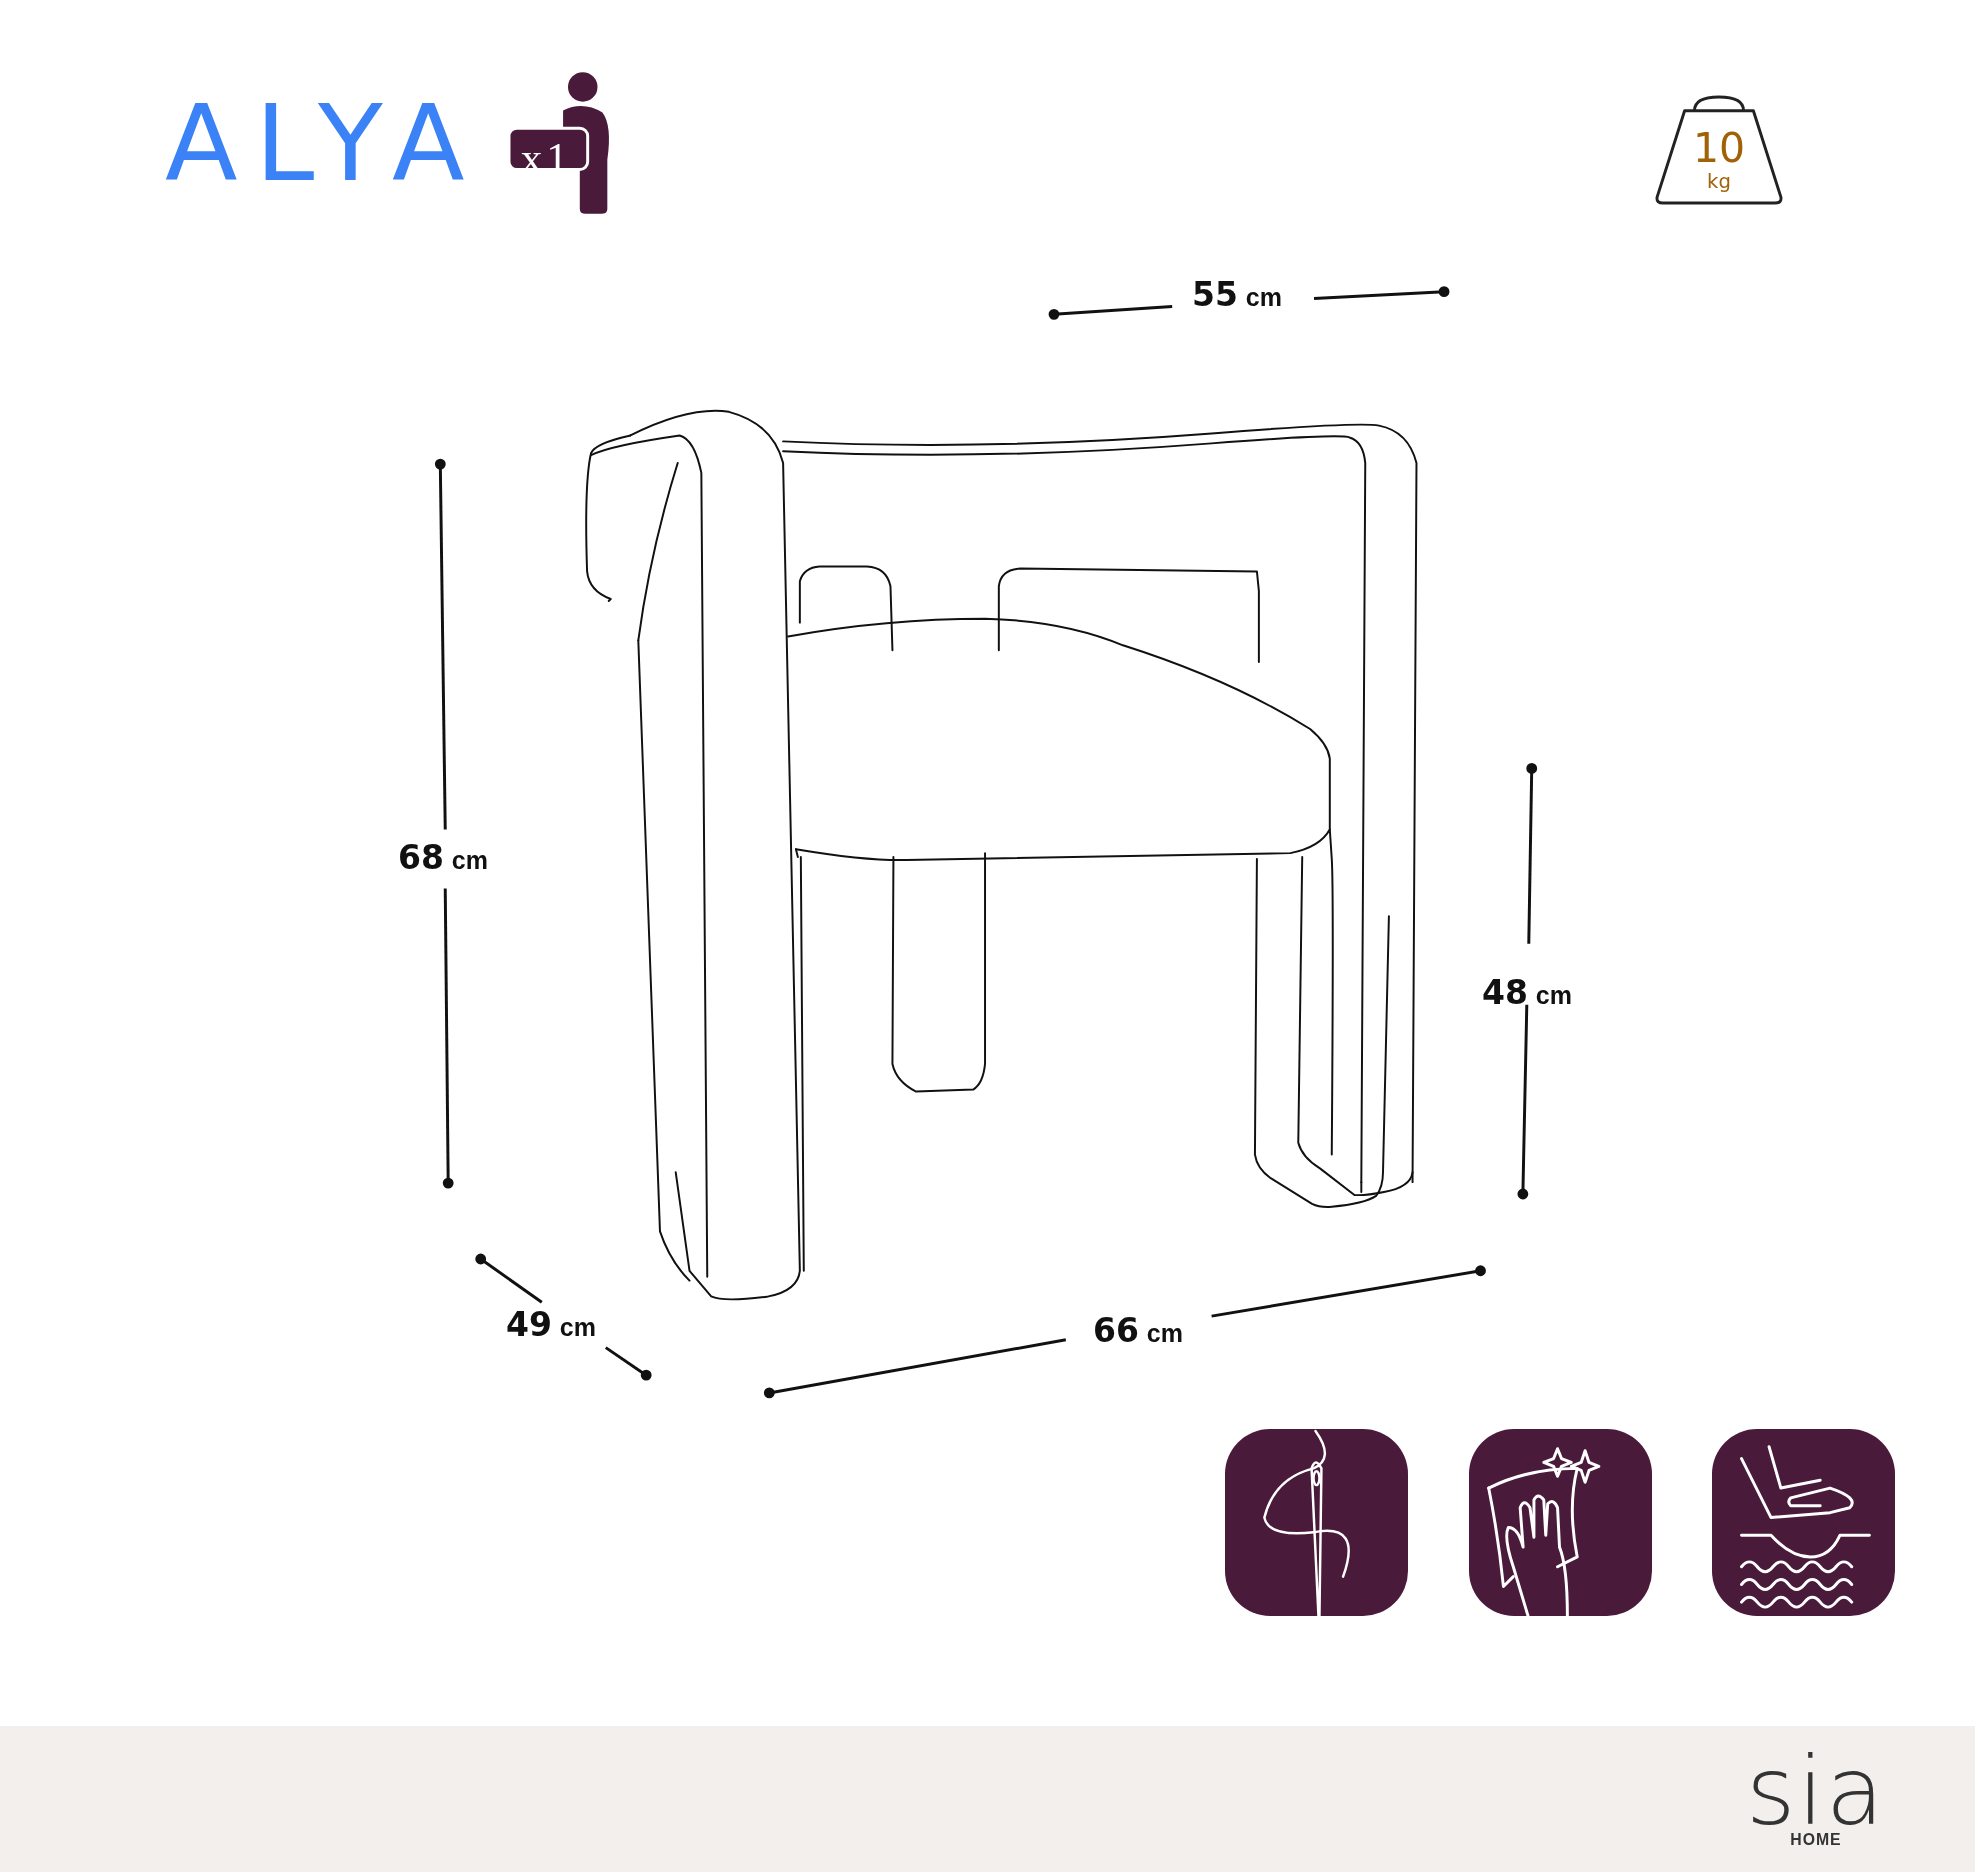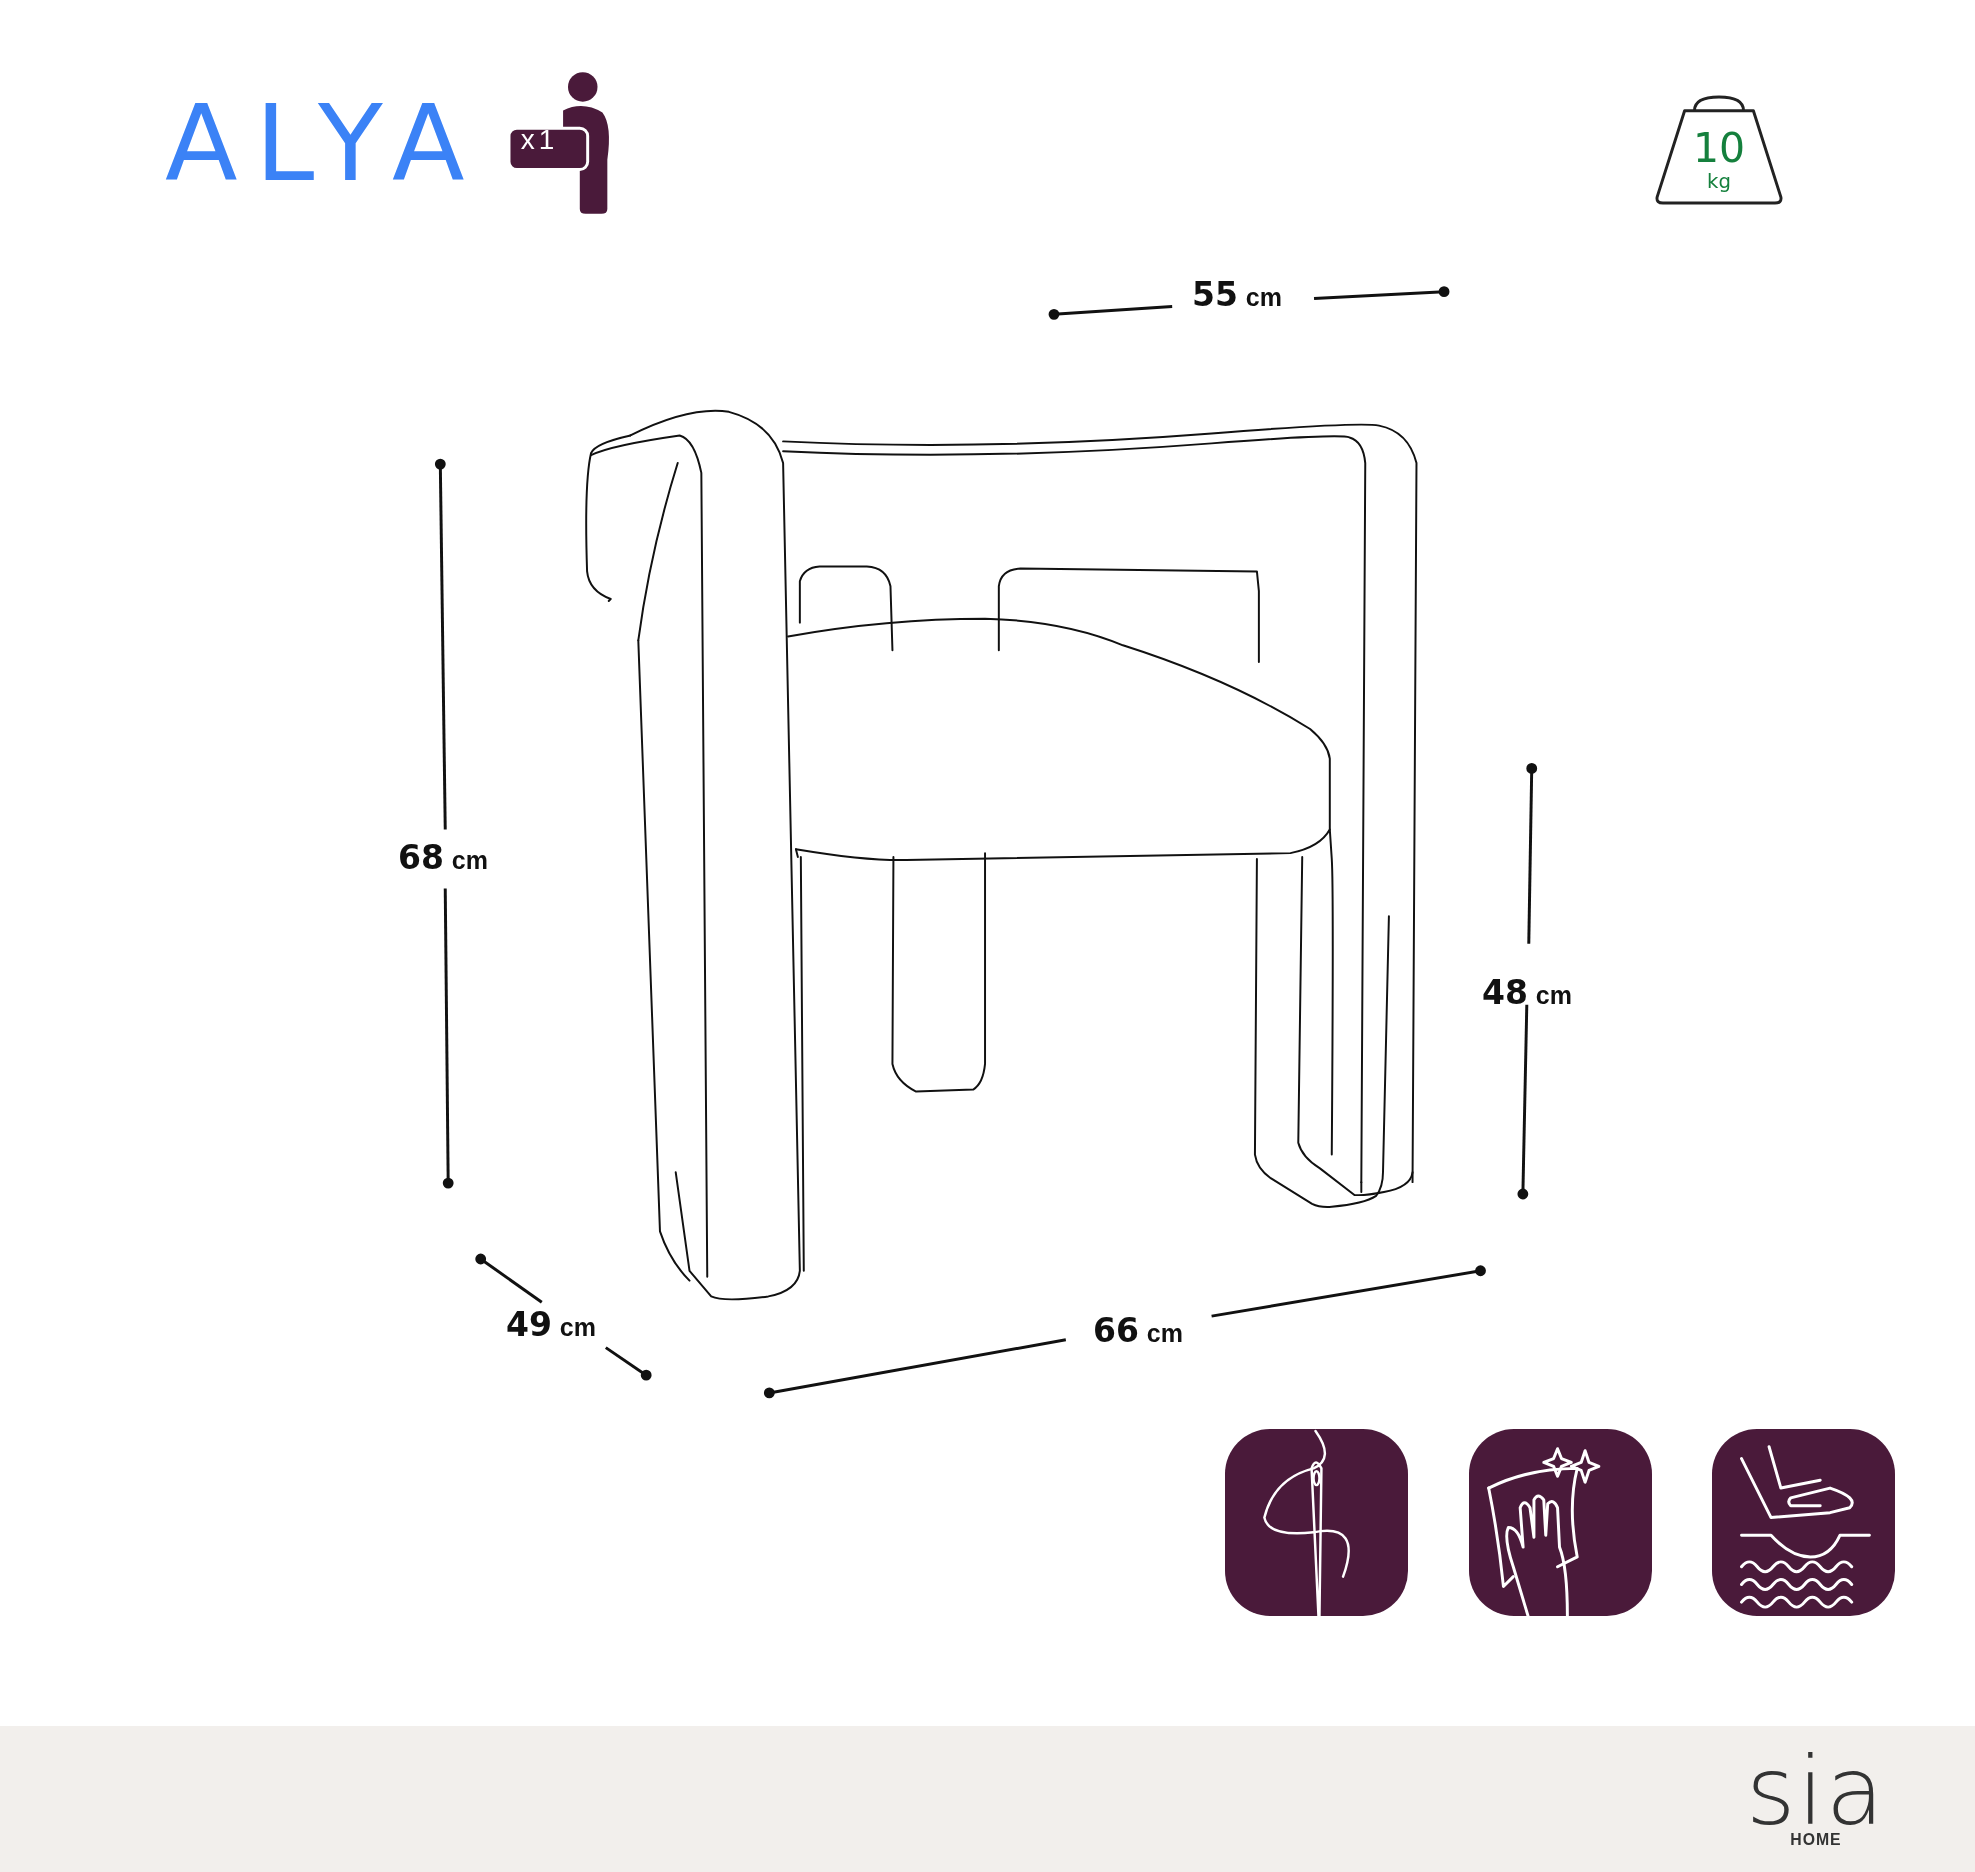--- a/index.html
+++ b/index.html
@@ -7,34 +7,34 @@
   .abs { position:absolute; }
   .title { left:165px; top:91px; font-family:"DejaVu Sans", sans-serif; font-size:106px; letter-spacing:17.7px; color:#3b82f6; font-weight:400; line-height:1; }
   .dim { position:absolute; font-size:33px; color:#111; white-space:nowrap; line-height:1; }
   .dim .num { font-family:"DejaVu Sans", sans-serif; font-weight:700; }
   .dim .unit { font-family:"Liberation Sans", sans-serif; font-weight:700; font-size:25px; margin-left:7.9px; }
   .care { position:absolute; width:183px; height:187px; border-radius:45px; background:#4a1a3a; }
   .footer { left:0; top:1726px; width:1975px; height:147px; background:#f2efec; }
   .brand { position:absolute; right:89px; top:1744px; text-align:center; color:#333; }
   .brand .name { font-family:"DejaVu Sans", sans-serif; font-size:95px; font-weight:200; line-height:1; letter-spacing:2px; }
   .brand .sub { font-family:Liberation Sans, sans-serif; font-size:15.8px; font-weight:700; margin-top:-7.9px; letter-spacing:1px; }
-  .weight-txt { position:absolute; text-align:center; color:#15803d; }
+  .weight-txt { position:absolute; text-align:center; color:#a16207; }
 </style>
 </head>
 <body>
 
 <div class="abs title">ALYA</div>
 
 <div class="abs" style="left:509px; top:71px; width:118px; height:143px;">
   <svg width="118" height="143" viewBox="0 0 120 145">
     <circle cx="75" cy="16" r="15" fill="#4a1a3a"></circle>
     <path d="M55 40 Q75 30 95 42 Q105 55 100 90 L100 140 Q100 145 94 145 L78 145 Q72 145 72 140 L72 100 L55 100 Z" fill="#4a1a3a"></path>
     <rect x="0" y="58" width="80" height="42" rx="8" fill="#4a1a3a" stroke="#fff" stroke-width="3"></rect>
   </svg>
-  <span style="position:absolute; left:11.8px; top:53px; font-size:28px; color:#fff; font-family:Liberation Sans, sans-serif; letter-spacing:3.9px;">x1</span>
+  <span style="position:absolute; left:11.8px; top:62px; font-size:43px; color:#fff; font-family:Liberation Serif, serif; letter-spacing:3.9px;">x1</span>
 </div>
 
 <div class="abs" style="left:1653px; top:95px; width:132px; height:112px;">
   <svg width="132" height="112" viewBox="0 0 134 114">
     <path d="M42 16 Q42 2 67 2 Q92 2 92 16" fill="none" stroke="#222" stroke-width="3"></path>
     <path d="M32 16 L102 16 L130 104 Q131 110 124 110 L10 110 Q3 110 4 104 Z" fill="#fff" stroke="#222" stroke-width="3" stroke-linejoin="round"></path>
   </svg>
   <div class="weight-txt" style="left:0; top:33px; width:132px; font-size:41px; font-family:'DejaVu Sans',sans-serif; line-height:1;">10</div>
   <div class="weight-txt" style="left:0; top:77px; width:132px; font-size:19.7px; font-family:'DejaVu Sans',sans-serif; line-height:1;">kg</div>
 </div>

